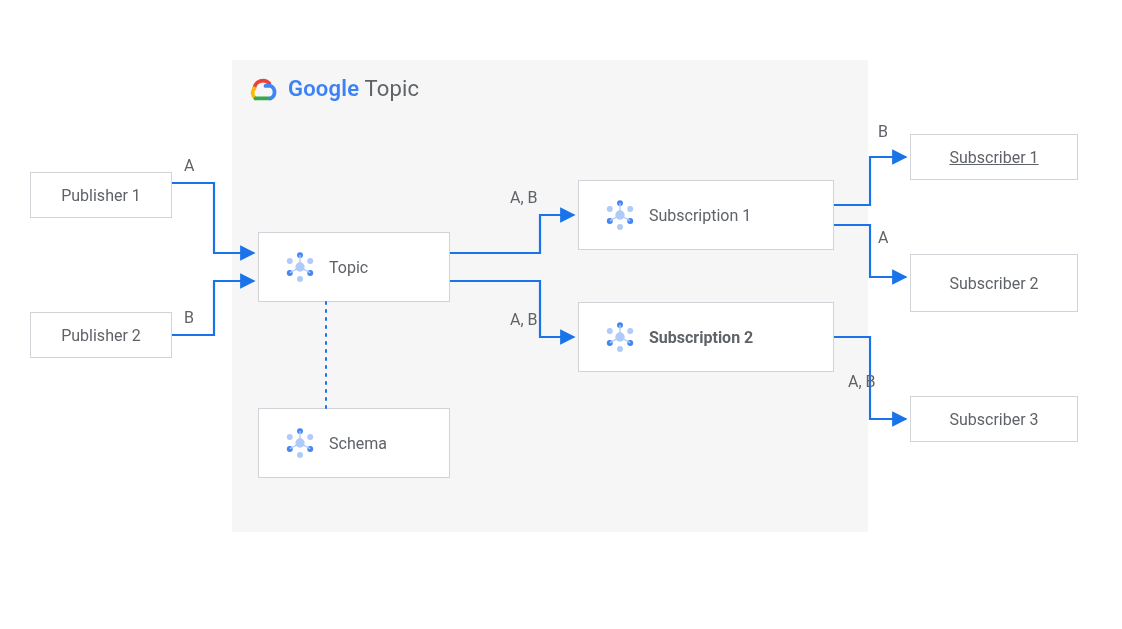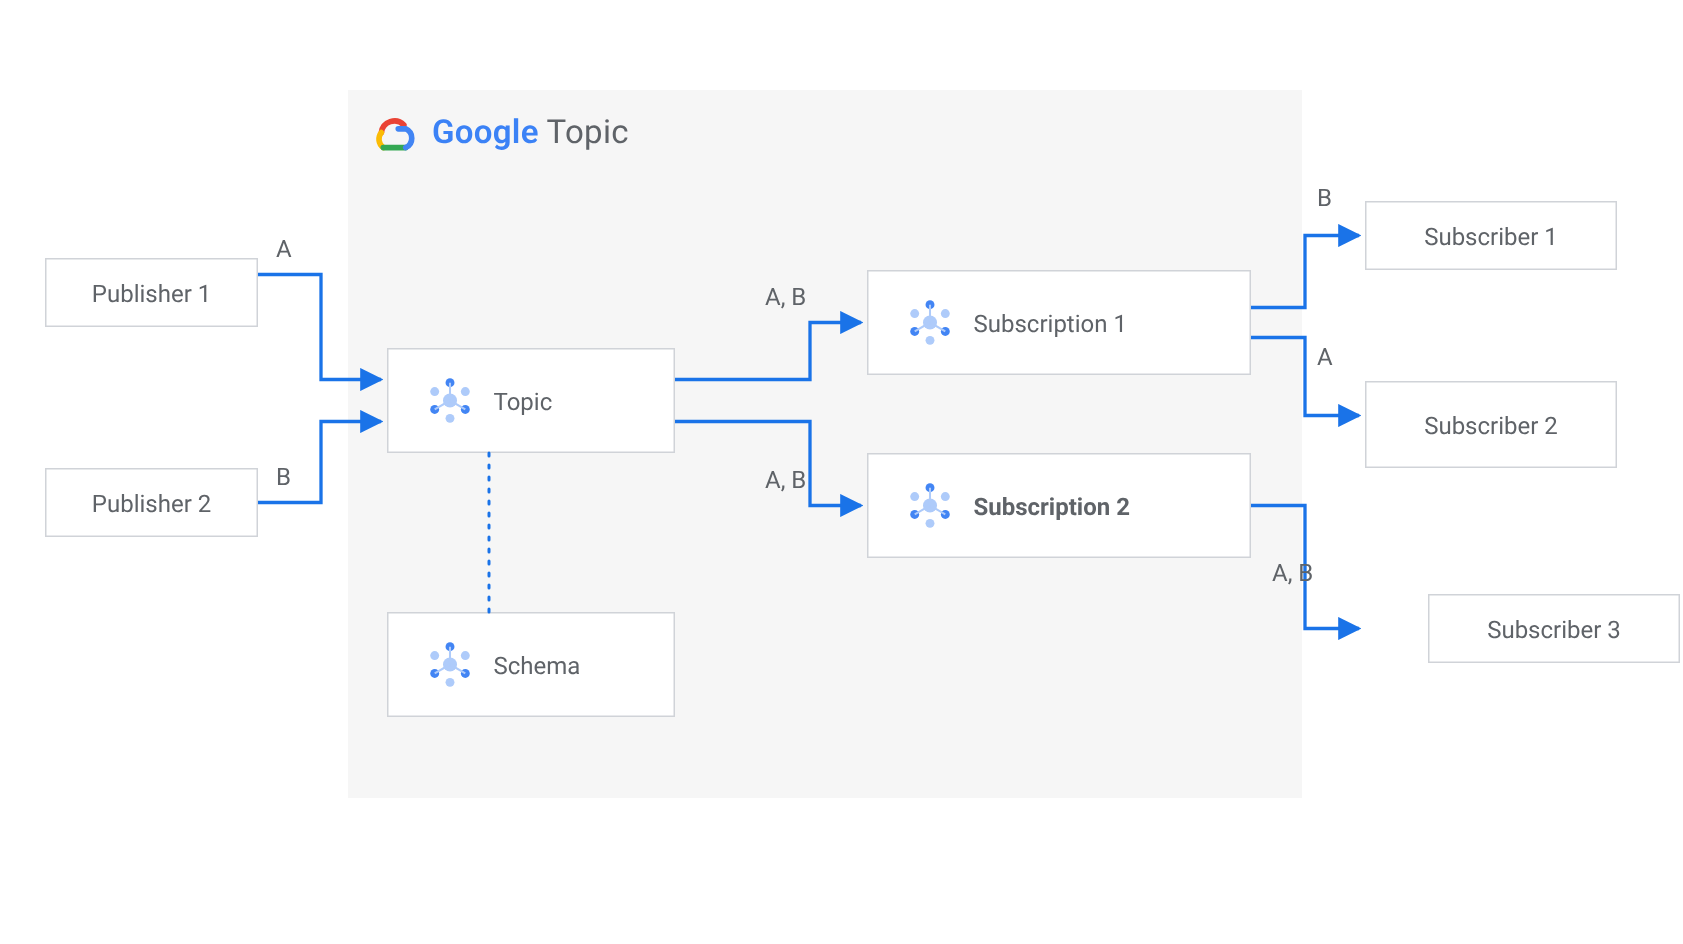--- a/index.html
+++ b/index.html
@@ -138,27 +138,27 @@
       <circle cx="20" cy="34" r="3.5" fill="#aecbfa"></circle>
       <circle cx="8" cy="27" r="3.5" fill="#4285F4"></circle>
       <circle cx="8" cy="13" r="3.5" fill="#aecbfa"></circle>
       <line x1="20" y1="20" x2="20" y2="6" stroke="#aecbfa" stroke-width="1.6"></line>
       <line x1="20" y1="20" x2="32" y2="27" stroke="#aecbfa" stroke-width="1.6"></line>
       <line x1="20" y1="20" x2="8" y2="27" stroke="#aecbfa" stroke-width="1.6"></line>
     </svg>
     <span>Subscription 2</span>
   </div>
 
-  <div class="box" style="left:910px; top:134px; width:168px; height:46px;">
+  <div class="box" style="left:910px; top:134px; width:168px; height:46px;text-decoration:underline;">
     <span>Subscriber 1</span>
   </div>
   <div class="box" style="left:910px; top:254px; width:168px; height:58px;">
     <span>Subscriber 2</span>
   </div>
-  <div class="box" style="left:952px; top:396px; width:168px; height:46px;">
+  <div class="box" style="left:910px; top:396px; width:168px; height:46px;">
     <span>Subscriber 3</span>
   </div>
 
   <svg class="arrows">
     <defs>
       <marker id="arr" viewBox="0 0 10 10" refX="9" refY="5" markerWidth="7" markerHeight="7" orient="auto-start-reverse">
         <path d="M 0 0 L 10 5 L 0 10 z" fill="#1a73e8"></path>
       </marker>
     </defs>
     <g stroke="#1a73e8" stroke-width="2.2" fill="none" marker-end="url(#arr)">

